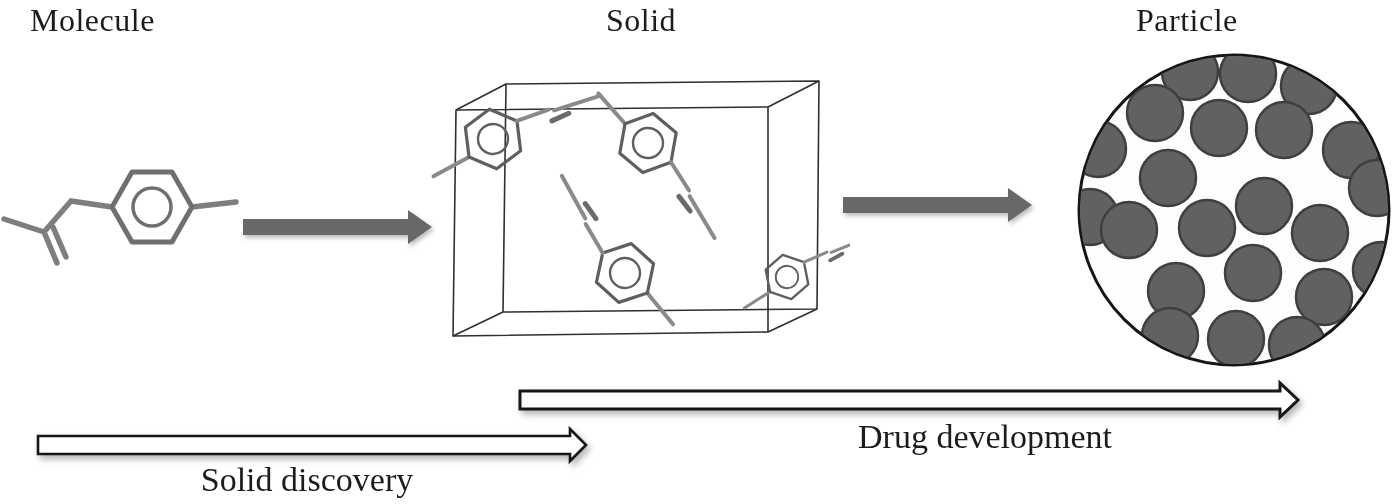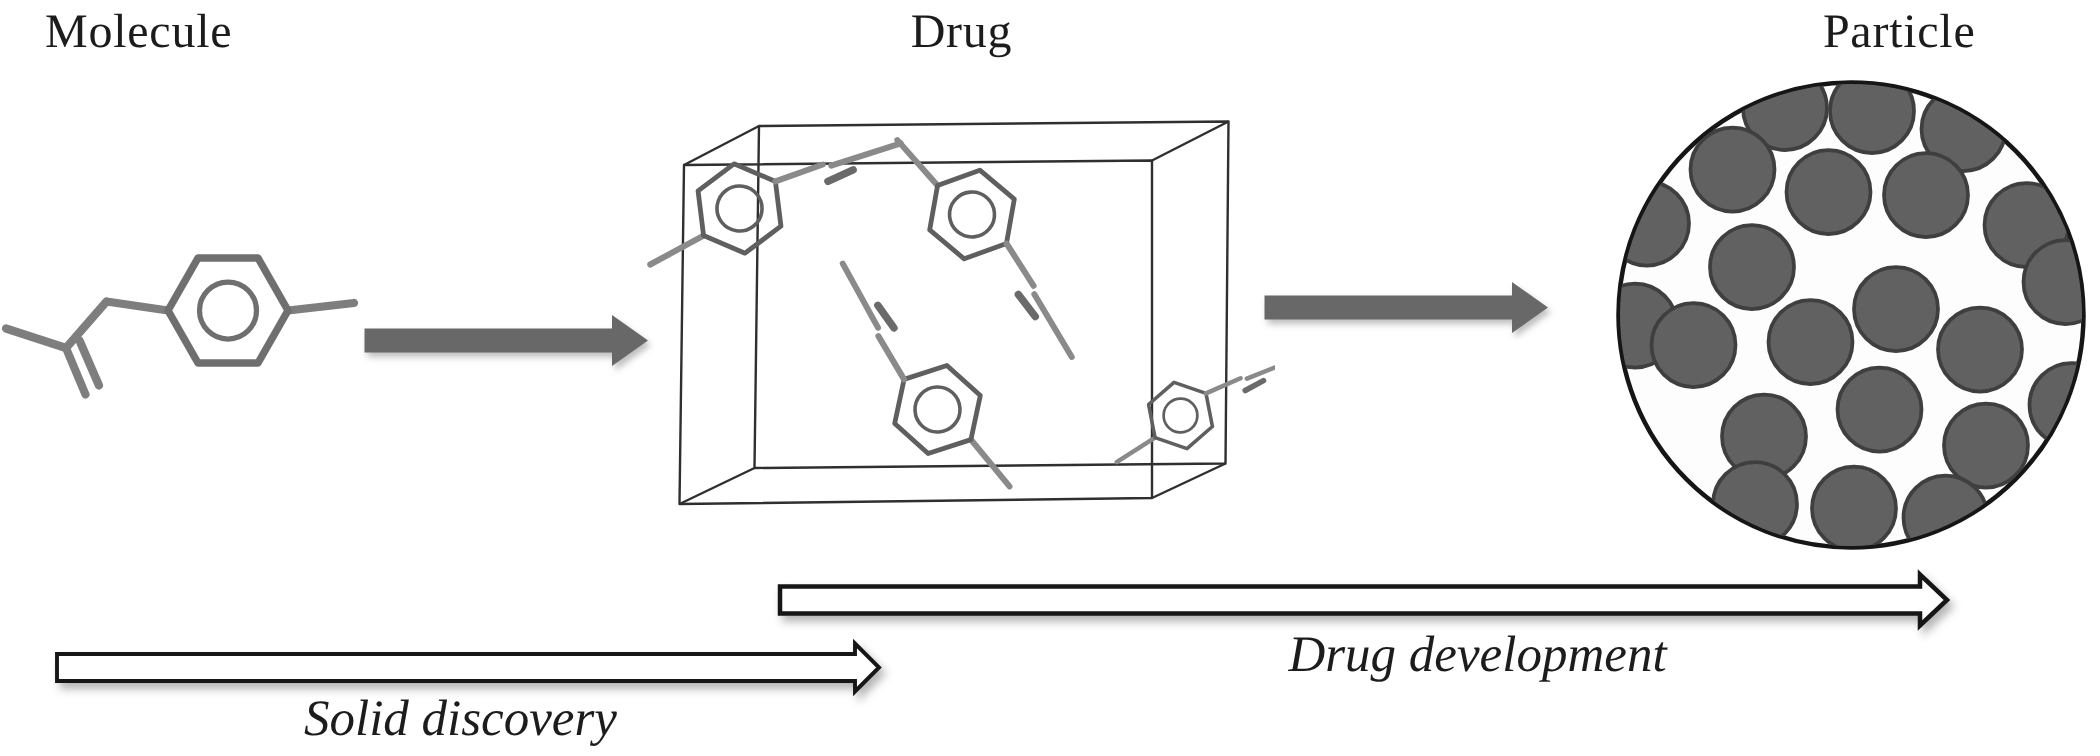--- a/index.html
+++ b/index.html
@@ -8,23 +8,23 @@
     --cell_stick_gray:#8a8a8a; --cell_ring_gray:#5f5f5f; --unit_cell_line:#2f2f2f;
     --particle_fill:#616161; --particle_rim:#3f3f3f;
   }
   html,body{margin:0;padding:0;background:var(--background);}
   .canvas{position:relative;width:1400px;height:504px;background:var(--background);
           font-family:"Liberation Serif","DejaVu Serif",serif;overflow:hidden;}
   .stage-label{position:absolute;top:2px;font-size:32px;color:var(--text);
                letter-spacing:0.5px;white-space:nowrap;}
   .lbl-molecule{left:30px;}
   .lbl-solid{left:561px;width:160px;text-align:center;}
-  .lbl-particle{left:1136px;width:181px;text-align:right;}
+  .lbl-particle{left:1136px;width:181px;text-align:left;}
   .process-label{position:absolute;font-size:34px;color:var(--text);
-                 text-align:center;white-space:nowrap;font-style:italic;}
+                 text-align:center;white-space:nowrap;}
   .lbl-discovery{left:157px;top:461px;width:300px;}
   .lbl-development{left:810px;top:418px;width:350px;}
   .abs{position:absolute;}
   .stage-arrow{filter:drop-shadow(2px 3px 2px rgba(70,70,70,0.35));}
   .outline-arrow{filter:drop-shadow(3px 4px 3px rgba(90,90,90,0.45));}
   .mol-stick{stroke:var(--molecule_stick_gray);stroke-width:5.5;stroke-linecap:round;fill:none;}
   .mol-ring{stroke:var(--ring_gray);stroke-width:5;fill:none;stroke-linejoin:round;}
   .mol-ring-inner{stroke:var(--ring_gray);stroke-width:3.5;fill:none;}
   .cell-line{stroke:var(--unit_cell_line);stroke-width:1.6;fill:none;stroke-linejoin:round;}
   .cm-stick{stroke:var(--cell_stick_gray);stroke-width:4;stroke-linecap:round;fill:none;}
@@ -33,21 +33,21 @@
   .cm-ring-inner{stroke:var(--cell_ring_gray);stroke-width:2.4;fill:none;}
   .big-circle{stroke:var(--outline_black);stroke-width:3;fill:#fdfdfd;}
   .sphere{fill:var(--particle_fill);stroke:var(--particle_rim);stroke-width:2.5;}
 </style>
 </head>
 <body>
 
 <div class="canvas">
 
   <div class="stage-label lbl-molecule">Molecule</div>
-  <div class="stage-label lbl-solid">Drug</div>
+  <div class="stage-label lbl-solid">Solid</div>
   <div class="stage-label lbl-particle">Particle</div>
 
   <svg class="abs" style="left:0;top:160px;" width="250" height="125" viewBox="0 160 250 125">
     <g>
       <path class="mol-stick" d="M192,207 L236,202 M112,207 L71,201 M71,201 L44,232 M44,232 L4,219 M44,232 L57,263 M53,227 L66,257"></path>
       <polygon class="mol-ring" points="192,207 172,172 132,172 112,207 132,242 172,242"></polygon>
       <circle class="mol-ring-inner" cx="152" cy="207" r="19"></circle>
     </g>
   </svg>
 

